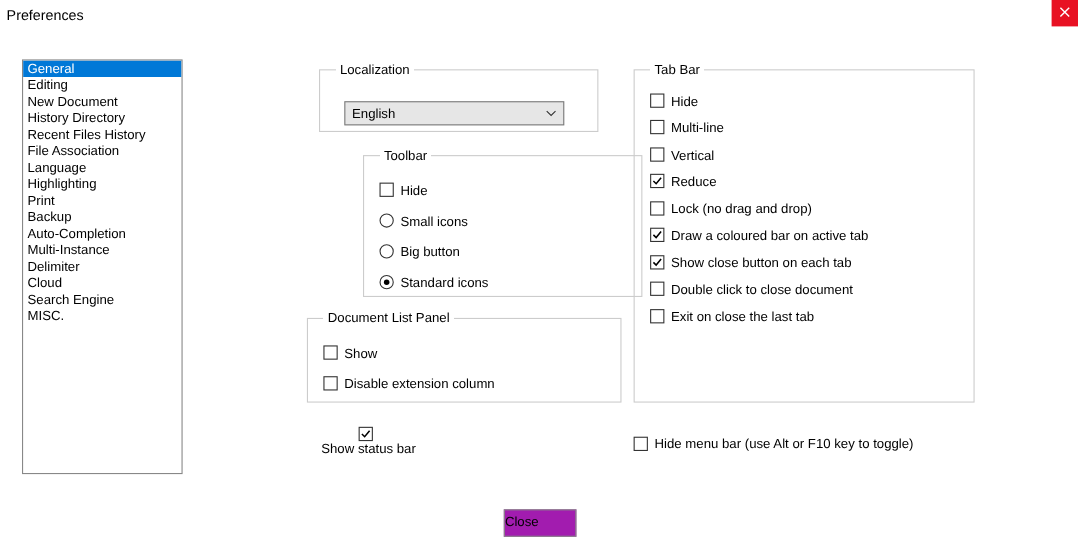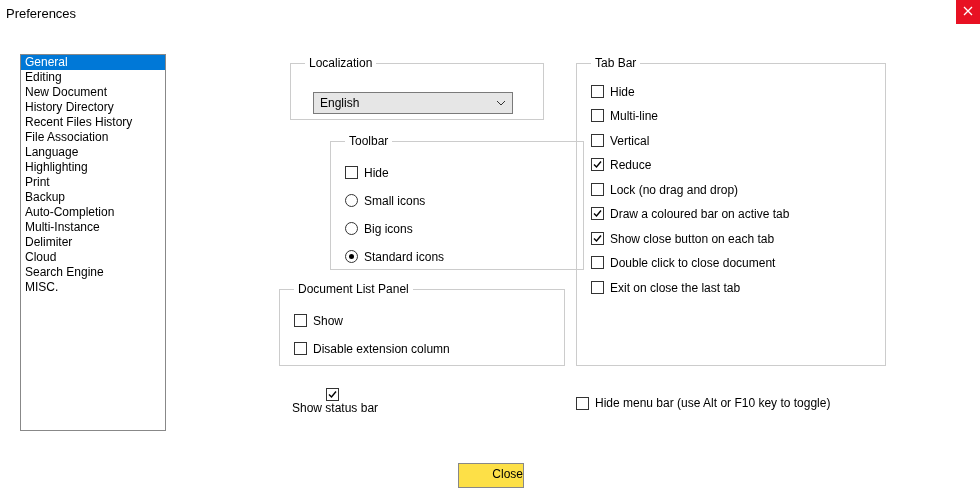--- a/index.html
+++ b/index.html
@@ -102,22 +102,22 @@
     display: flex; align-items: center;
   }
   .free-status { top: 388px; left: 292px; flex-direction: column; }
   .free-menu   { top: 396px; left: 576px; }
 
   .close-dialog-btn {
     position: absolute;
     left: 458px; top: 463px;
     width: 64px; height: 23px;
     border: 1px solid #888;
-    background: #fde047;
-    text-align: right;
+    background: #a21caf;
+    text-align: left;
     line-height: 21px;
     font-size: 12px;
   }
 </style>
 </head>
 <body>
 <div class="window">
 
   <div class="title">Preferences</div>
 
@@ -166,21 +166,21 @@
         <div class="option-row">
           <span class="checkbox"></span>
           <span>Hide</span>
         </div>
         <div class="option-row">
           <span class="radio"></span>
           <span>Small icons</span>
         </div>
         <div class="option-row">
           <span class="radio"></span>
-          <span>Big icons</span>
+          <span>Big button</span>
         </div>
         <div class="option-row">
           <span class="radio checked"></span>
           <span>Standard icons</span>
         </div>
       </div>
   </fieldset>
 
   <fieldset class="fs-doc-list">
     <legend>Document List Panel</legend>

